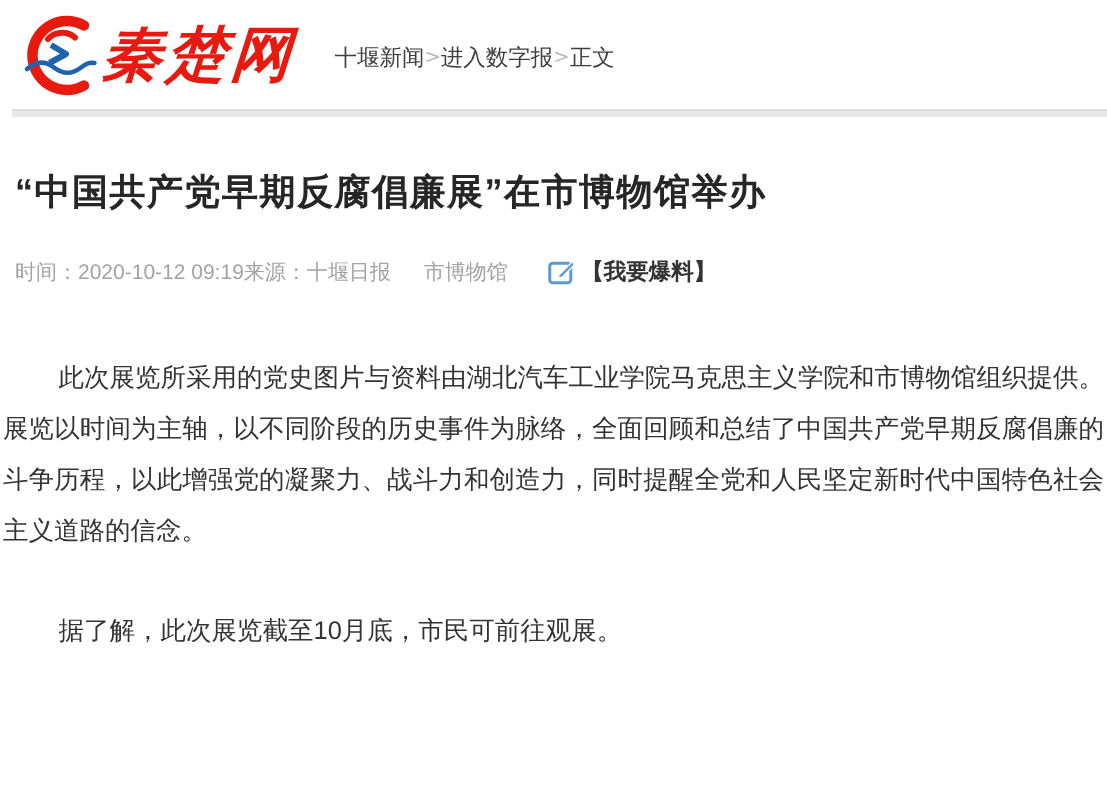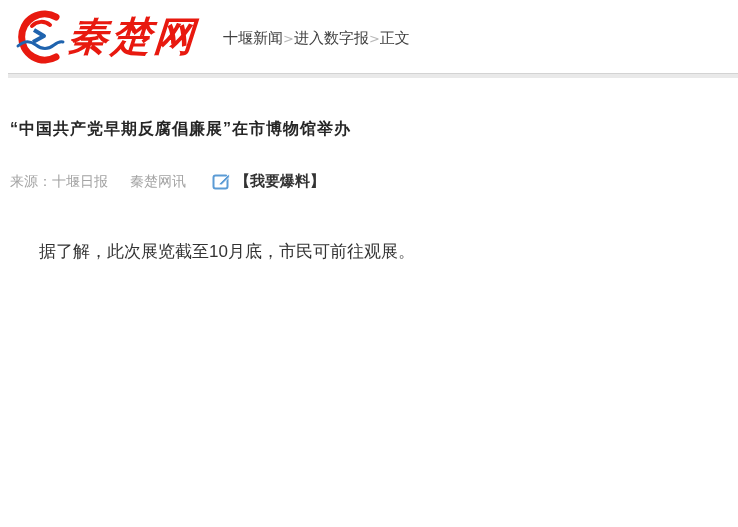--- a/index.html
+++ b/index.html
@@ -52,21 +52,21 @@
   .top-divider {
     height: 5px;
     margin-left: 8px;
     background: #e9e9e9;
     border-top: 1px solid #d3d3d3;
   }
 
   
   .article-title {
     margin: 36px 10px 0 10px;
-    font-size: 16px;
+    font-size: 24px;
     font-weight: bold;
     color: #262626;
     letter-spacing: 1px;
     line-height: 30px;
   }
   .meta-row {
     margin: 28px 0 0 10px;
     display: flex;
     align-items: center;
     font-size: 14px;
@@ -128,26 +128,28 @@
     <span class="sep">&gt;</span>
     <a class="crumb">正文</a>
   </div>
 </div>
 
 <div class="top-divider"></div>
 
 <h1 class="article-title">“中国共产党早期反腐倡廉展”在市博物馆举办</h1>
 
 <div class="meta-row">
+  <span class="meta-item"><span>时间：</span><span>2020-10-12 09:19</span></span>
   <span class="meta-item meta-source"><span>来源：</span><span>十堰日报</span></span>
-  <a class="meta-item meta-digital">秦楚网讯</a>
+  <a class="meta-item meta-digital">市博物馆</a>
   <a class="report-link">
     <svg class="report-icon" viewBox="0 0 19 19">
       <rect x="1.5" y="3.5" width="14" height="13" rx="2" fill="#ffffff" stroke="#5b9bd5" stroke-width="2"></rect>
       <path d="M6.5 12.5 L14.5 4.5 L17 2 L17.5 5 L9.5 13 Z" fill="#5b9bd5" stroke="#ffffff" stroke-width="0.8"></path>
     </svg>
     <span class="report-label">【我要爆料】</span>
   </a>
 </div>
 
 <div class="article-body">
+  <p><span>此次展览所采用的党史图片与资料由湖北汽车工业学院马克思主义学院和市博物馆组织提供。展览以时间为主轴，以不同阶段的历史事件为脉络，全面回顾和总结了中国共产党早期反腐倡廉的斗争历程，以此增强党的凝聚力、战斗力和创造力，同时提醒全党和人民坚定新时代中国特色社会主义道路的信念。</span></p>
   <p><span>据了解，此次展览截至10月底，市民可前往观展。</span></p>
 </div>
 
 </body></html>

